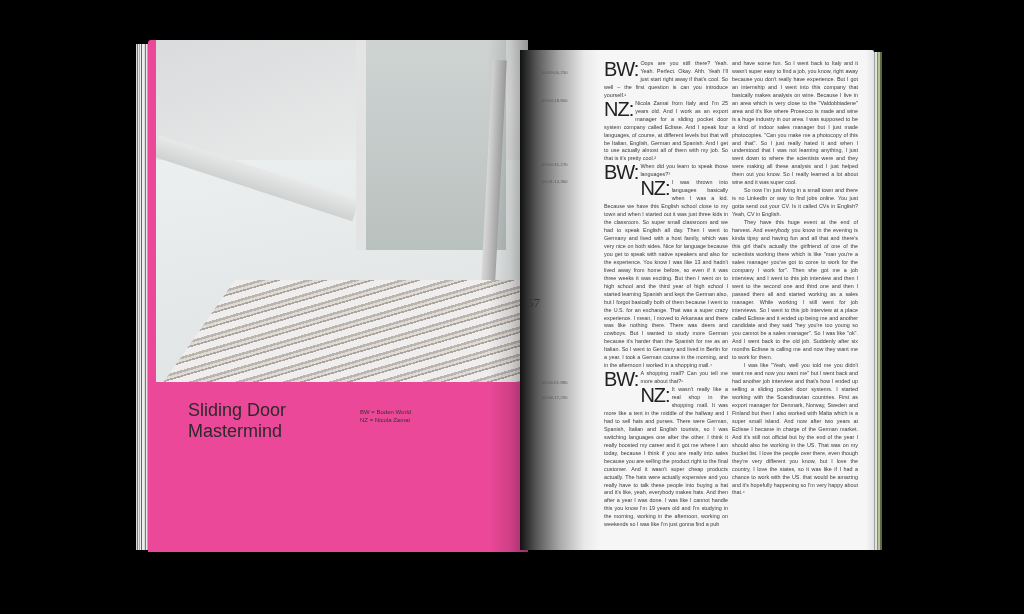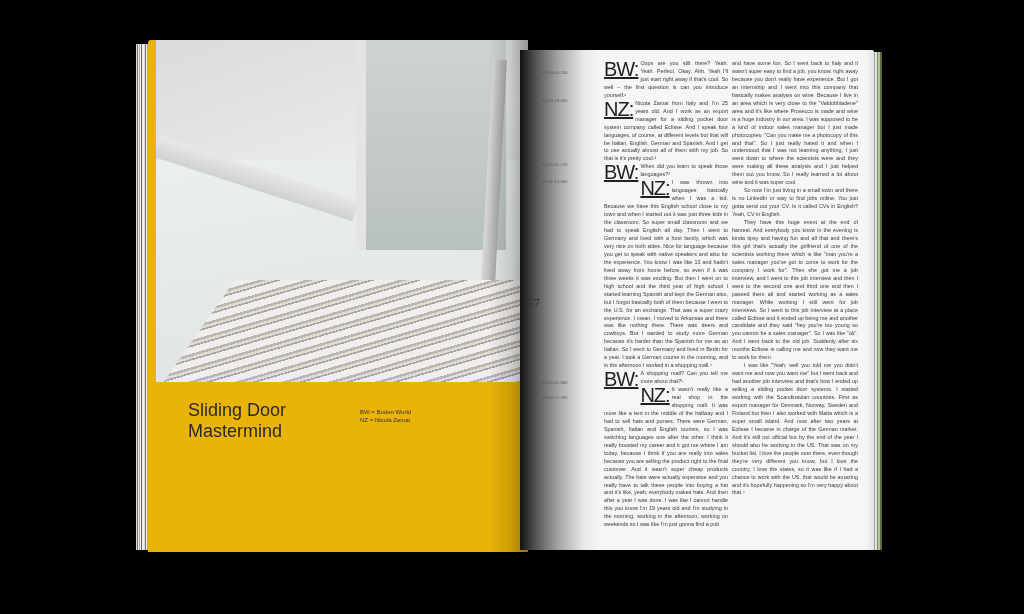--- a/index.html
+++ b/index.html
@@ -4,21 +4,21 @@
 <style>
   html,body{margin:0;padding:0;}
   body{width:1024px;height:614px;background:#000;position:relative;overflow:hidden;font-family:"Liberation Sans",sans-serif;}
   .book{position:absolute;left:0;top:0;width:1024px;height:614px;}
   
   .edges-left{position:absolute;left:136px;top:44px;width:14px;height:506px;
     background:repeating-linear-gradient(90deg,#d9d9d9 0 1px,#7a7a7a 1px 2px,#e8e8e8 2px 3px,#c8a6a0 3px 4px,#f2f2f2 4px 5px,#5a6a60 5px 6px,#eee 6px 8px);
     transform:skewY(0deg);}
   .edges-right{position:absolute;left:872px;top:52px;width:10px;height:498px;
     background:repeating-linear-gradient(90deg,#e6e6e6 0 2px,#9aa0a6 2px 3px,#dfe6d8 3px 5px,#7b8c5e 5px 6px,#b7c59a 6px 8px,#5d6b42 8px 10px);}
-  .page-left{position:absolute;left:148px;top:40px;width:380px;height:512px;background:#eab308;overflow:hidden;
+  .page-left{position:absolute;left:148px;top:40px;width:380px;height:512px;background:#ec4899;overflow:hidden;
     border-top-left-radius:3px;}
   .page-left .gutter-shade{position:absolute;right:0;top:0;width:40px;height:100%;
     background:linear-gradient(90deg,rgba(0,0,0,0) 0%,rgba(0,0,0,0.12) 55%,rgba(0,0,0,0.35) 100%);}
   .photo{position:absolute;left:8px;top:0;width:372px;height:342px;
     background:linear-gradient(160deg,#d9dbdc 0%,#e9eaea 40%,#c8cbcc 100%);overflow:hidden;}
   .photo .floor{position:absolute;left:0;top:120px;width:100%;height:230px;background:linear-gradient(170deg,#ecefef,#dfe2e2);}
   .photo .glass{position:absolute;left:200px;top:0;width:140px;height:210px;background:linear-gradient(180deg,#cfd4d3,#b9c1bf);border-left:10px solid #e4e4e4;}
   .photo .frame{position:absolute;left:330px;top:20px;width:14px;height:260px;background:linear-gradient(90deg,#d8d8d8,#a9a9a9);transform:rotate(3deg);}
   .photo .mat{position:absolute;left:30px;top:240px;width:400px;height:140px;transform:skewX(-35deg);
     background:repeating-linear-gradient(160deg,#f0eeec 0 8px,#b9b6b2 8px 11px,#e1dbd3 11px 14px,#a8a5a2 14px 16px);}
@@ -28,21 +28,21 @@
   .page-right{position:absolute;left:520px;top:50px;width:354px;height:500px;background:#f6f6f6;overflow:hidden;
     border-top-right-radius:2px;}
   .page-right .spine{position:absolute;left:0;top:0;width:80px;height:100%;
     background:linear-gradient(90deg,#111 0%,#555 20%,#aaa 50%,#e8e8e8 80%,#f6f6f6 100%);}
   .ts{position:absolute;font-size:4px;color:#555;letter-spacing:0.2px;}
   .pagenum{position:absolute;left:527px;top:295px;font-family:"Liberation Serif",serif;font-size:13px;color:#333;}
   .col{position:absolute;top:10px;width:124px;font-size:5.4px;line-height:7.95px;color:#3a3a3a;text-align:justify;}
   .col1{left:84px;}
   .col2{left:212px;width:126px;}
   .qa{display:block;}
-  .spk{font-size:20px;line-height:16px;font-weight:400;color:#222;float:left;margin-right:2px;margin-top:1px;letter-spacing:-1px;text-decoration:underline;}
+  .spk{font-size:20px;line-height:16px;font-weight:400;color:#222;float:left;margin-right:2px;margin-top:1px;letter-spacing:-1px;}
   .para{display:block;}
   .indent{text-indent:12px;}
   .right-edge-shade{position:absolute;right:0;top:0;width:8px;height:100%;background:linear-gradient(90deg,rgba(0,0,0,0),rgba(0,0,0,0.08));}
 </style>
 </head>
 <body>
 
 <div class="book">
   <div class="edges-left"></div>
   <div class="edges-right"></div>

